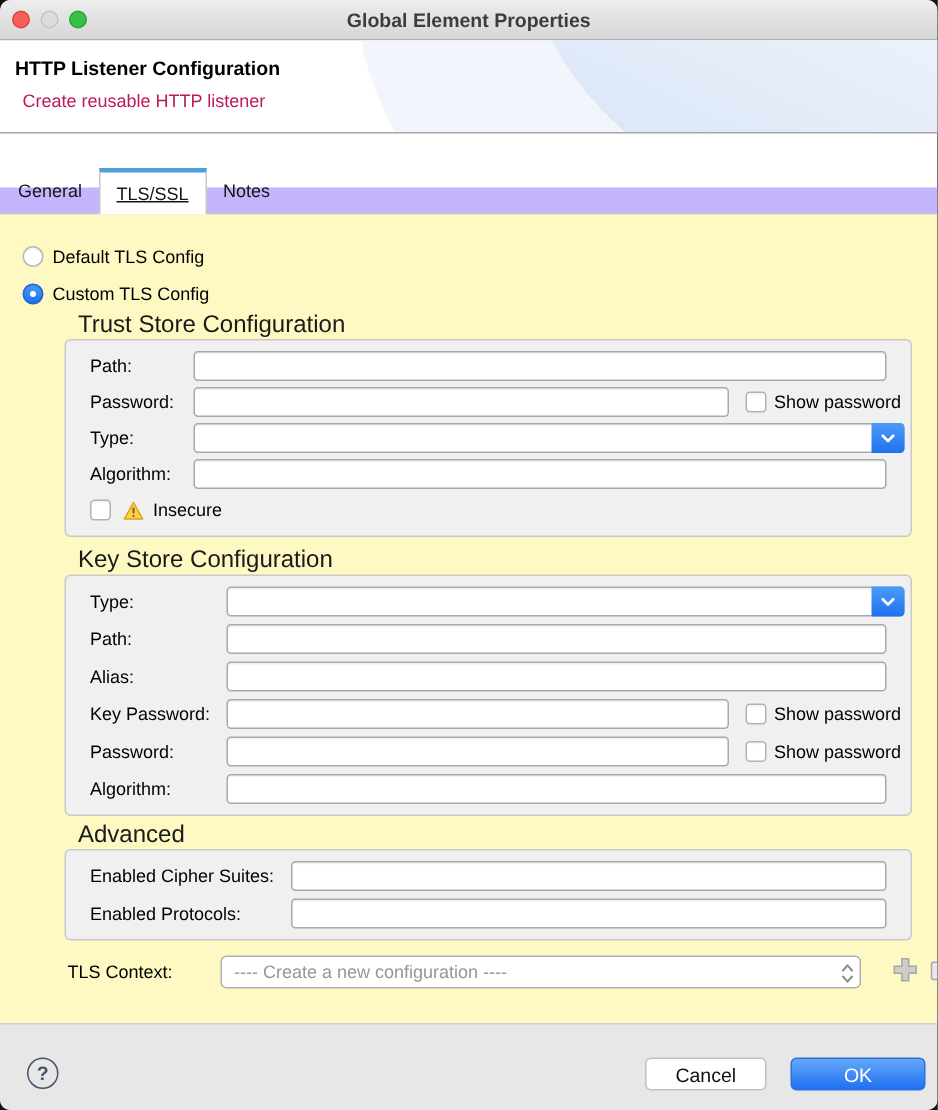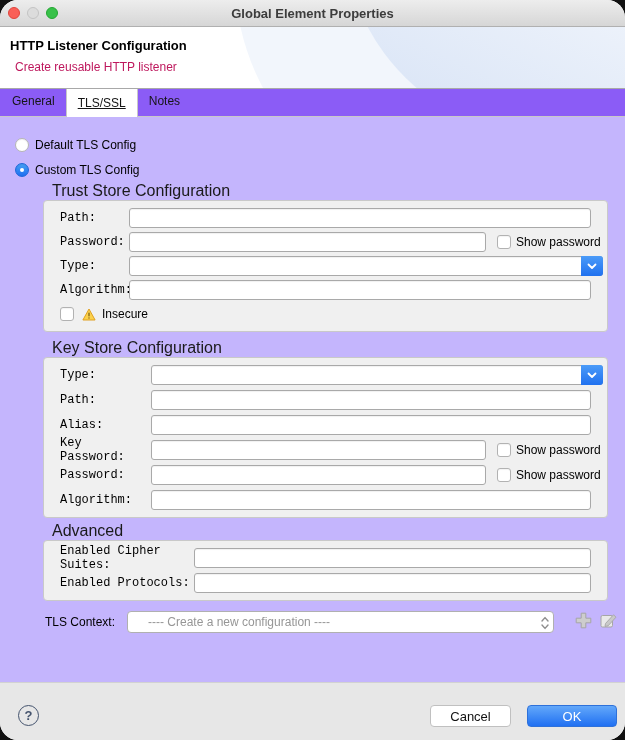--- a/index.html
+++ b/index.html
@@ -1,83 +1,83 @@
 <!DOCTYPE html>
 <html><head>
 <meta charset="utf-8">
 <style>
   html,body{margin:0;padding:0;background:#111;width:625px;height:740px;overflow:hidden;
     font-family:"Liberation Sans",sans-serif;-webkit-font-smoothing:antialiased;cursor:default;}
-  .window{width:625px;height:740px;border-radius:18px;overflow:hidden;background:#fff;
+  .window{width:625px;height:740px;border-radius:7px;overflow:hidden;background:#fff;
     display:flex;flex-direction:column;box-sizing:border-box;}
   
   .titlebar{height:27px;flex:none;background:linear-gradient(#ededed,#d6d6d6);
     border-bottom:1px solid #b0b0b0;position:relative;display:flex;align-items:center;box-sizing:border-box;}
   .traffic{position:absolute;left:8px;top:0;bottom:0;display:flex;align-items:center;gap:7px;}
   .tl{width:12px;height:12px;border-radius:50%;box-sizing:border-box;display:inline-block;}
   .tl.red{background:#f95f57;border:1px solid #e0443c;}
   .tl.gray{background:#dcdcdc;border:1px solid #c3c3c3;}
   .tl.green{background:#38c149;border:1px solid #24a732;}
   .win-title{flex:1;text-align:center;font-size:13px;font-weight:600;color:#3c3c3c;}
   
   .header{height:62px;flex:none;background:#fff;border-bottom:1px solid #a8a8a8;
     position:relative;overflow:hidden;box-sizing:border-box;}
   .curve-a{position:absolute;right:-150px;top:-300px;width:540px;height:500px;border-radius:50%;
     background:#f2f6fc;}
   .curve-b{position:absolute;right:-190px;top:-300px;width:470px;height:420px;border-radius:50%;
     background:linear-gradient(205deg,#ffffff 30%,#dde7f7 85%);}
   .h-title{position:absolute;left:10px;top:11px;font-size:13px;font-weight:bold;color:#000;}
   .h-sub{position:absolute;left:15px;top:33px;font-size:12px;color:#be185d;}
   
-  .tabbar{height:28px;flex:none;background:#8b5cf6;border-bottom:1px solid #c8c8c8;
-    display:flex;align-items:flex-end;box-sizing:border-box;padding-left:1px;}
+  .tabbar{height:18px;flex:none;background:#c4b5fd;border-bottom:1px solid #c8c8c8;
+    display:flex;align-items:flex-end;box-sizing:border-box;padding-left:1px;margin-top:36px;}
   .tab{height:30px;display:flex;align-items:center;padding:0 11px;font-size:12px;color:#151515;
     box-sizing:border-box;}
   .tab.active{background:#fff;border-top:3px solid #4da0d9;border-left:1px solid #c8c8c8;
     border-right:1px solid #c8c8c8;margin-bottom:-1px;height:31px;}
   .tab.active .tab-text{text-decoration:underline;}
   
-  .content{flex:1;background:#c4b5fd;padding-top:20px;box-sizing:border-box;overflow:hidden;}
+  .content{flex:1;background:#fef9c3;padding-top:20px;box-sizing:border-box;overflow:hidden;}
   .radio-row{display:flex;align-items:center;margin-left:15px;height:16px;}
   .radio-row.gap{margin-top:9px;}
   .radio{width:14px;height:14px;border-radius:50%;box-sizing:border-box;background:#fff;
     border:1px solid #b5b5b5;flex:none;position:relative;box-shadow:inset 0 1px 1px rgba(0,0,0,.05);}
   .radio.selected{background:linear-gradient(#46a0f5,#1d6ff0);border:1px solid #1e66d9;}
   .radio.selected::after{content:"";position:absolute;left:4px;top:4px;width:4px;height:4px;
     border-radius:50%;background:#fff;}
   .radio-label{font-size:12px;color:#000;margin-left:6px;}
   .groups{margin-left:43px;width:565px;}
   .group-title{margin-left:9px;height:15px;line-height:15px;font-size:16px;color:#1a1a1a;}
   .gt-trust{margin-top:5px;}.gt-key{margin-top:8px;}.gt-adv{margin-top:5px;}
   .groupbox{box-sizing:border-box;width:565px;border:1px solid #c9c9c9;border-radius:4px;
     background:#f0f0f0;padding:7px 16px;margin-top:2px;display:flex;flex-direction:column;gap:4px;}
   .groupbox.g5{gap:5px;}
   .frow{display:flex;align-items:center;height:20px;flex:none;}
-  .flabel{font-size:12px;color:#000;flex:none;font-family:Liberation Mono, monospace;}
+  .flabel{font-size:12px;color:#000;flex:none;}
   .w-trust{width:69px;}.w-key{width:91px;}.w-adv{width:134px;}
   .ftext{flex:1;height:20px;box-sizing:border-box;border:1px solid #a9a9a9;border-radius:3px;
     background:#fff;font:12px "Liberation Sans",sans-serif;padding:0 5px;outline:none;
     box-shadow:inset 0 1px 1px rgba(0,0,0,.06);min-width:0;}
   .ftext.fixed-trust{flex:none;width:357px;}
   .ftext.fixed-key{flex:none;width:335px;}
   .cb{width:14px;height:14px;border:1px solid #b2b2b2;border-radius:3px;background:#fff;
     box-sizing:border-box;flex:none;box-shadow:inset 0 1px 1px rgba(0,0,0,.05);}
   .cb.after-field{margin-left:11px;}
   .cb-label{font-size:12px;color:#000;margin-left:5px;white-space:nowrap;}
   .combo{flex:1;position:relative;height:20px;box-sizing:border-box;border:1px solid #a9a9a9;
     border-radius:3px;background:#fff;margin-right:-12px;box-shadow:inset 0 1px 1px rgba(0,0,0,.06);}
   .combo-btn{position:absolute;right:-1px;top:-1px;width:22px;height:20px;border-radius:0 3px 3px 0;
     background:linear-gradient(#4b9bf8,#2071ef);display:flex;align-items:center;justify-content:center;}
   .warn{margin-left:8px;flex:none;display:flex;align-items:center;}
   .warn + .cb-label{margin-left:6px;}
   
   .tls-row{display:flex;align-items:center;margin:10px 0 0 45px;height:22px;}
   .tls-label{width:82px;font-size:12px;color:#000;flex:none;}
   .mac-select{width:427px;height:22px;box-sizing:border-box;border:1px solid #b0b0b0;border-radius:4px;
-    background:#fff;display:flex;align-items:center;padding:0 20px 0 20px;position:relative;flex:none;}
+    background:#fff;display:flex;align-items:center;padding:0 20px 0 8px;position:relative;flex:none;margin-left:20px;}
   .sel-text{color:#969696;font-size:12px;white-space:nowrap;overflow:hidden;}
   .stepper{position:absolute;right:3px;top:3px;line-height:0;}
   .icon-btn{width:19px;height:18px;display:flex;align-items:center;justify-content:center;
     background:transparent;border:none;padding:0;flex:none;}
   .icon-plus{margin-left:20px;}
   .icon-edit{margin-left:6px;}
   
   .footer{height:58px;flex:none;background:#e7e7e7;border-top:1px solid #d2d2d2;display:flex;
     align-items:flex-start;padding:22px 8px 0 18px;box-sizing:border-box;}
   .help{width:21px;height:21px;border-radius:50%;border:1.5px solid #44536d;color:#44536d;

